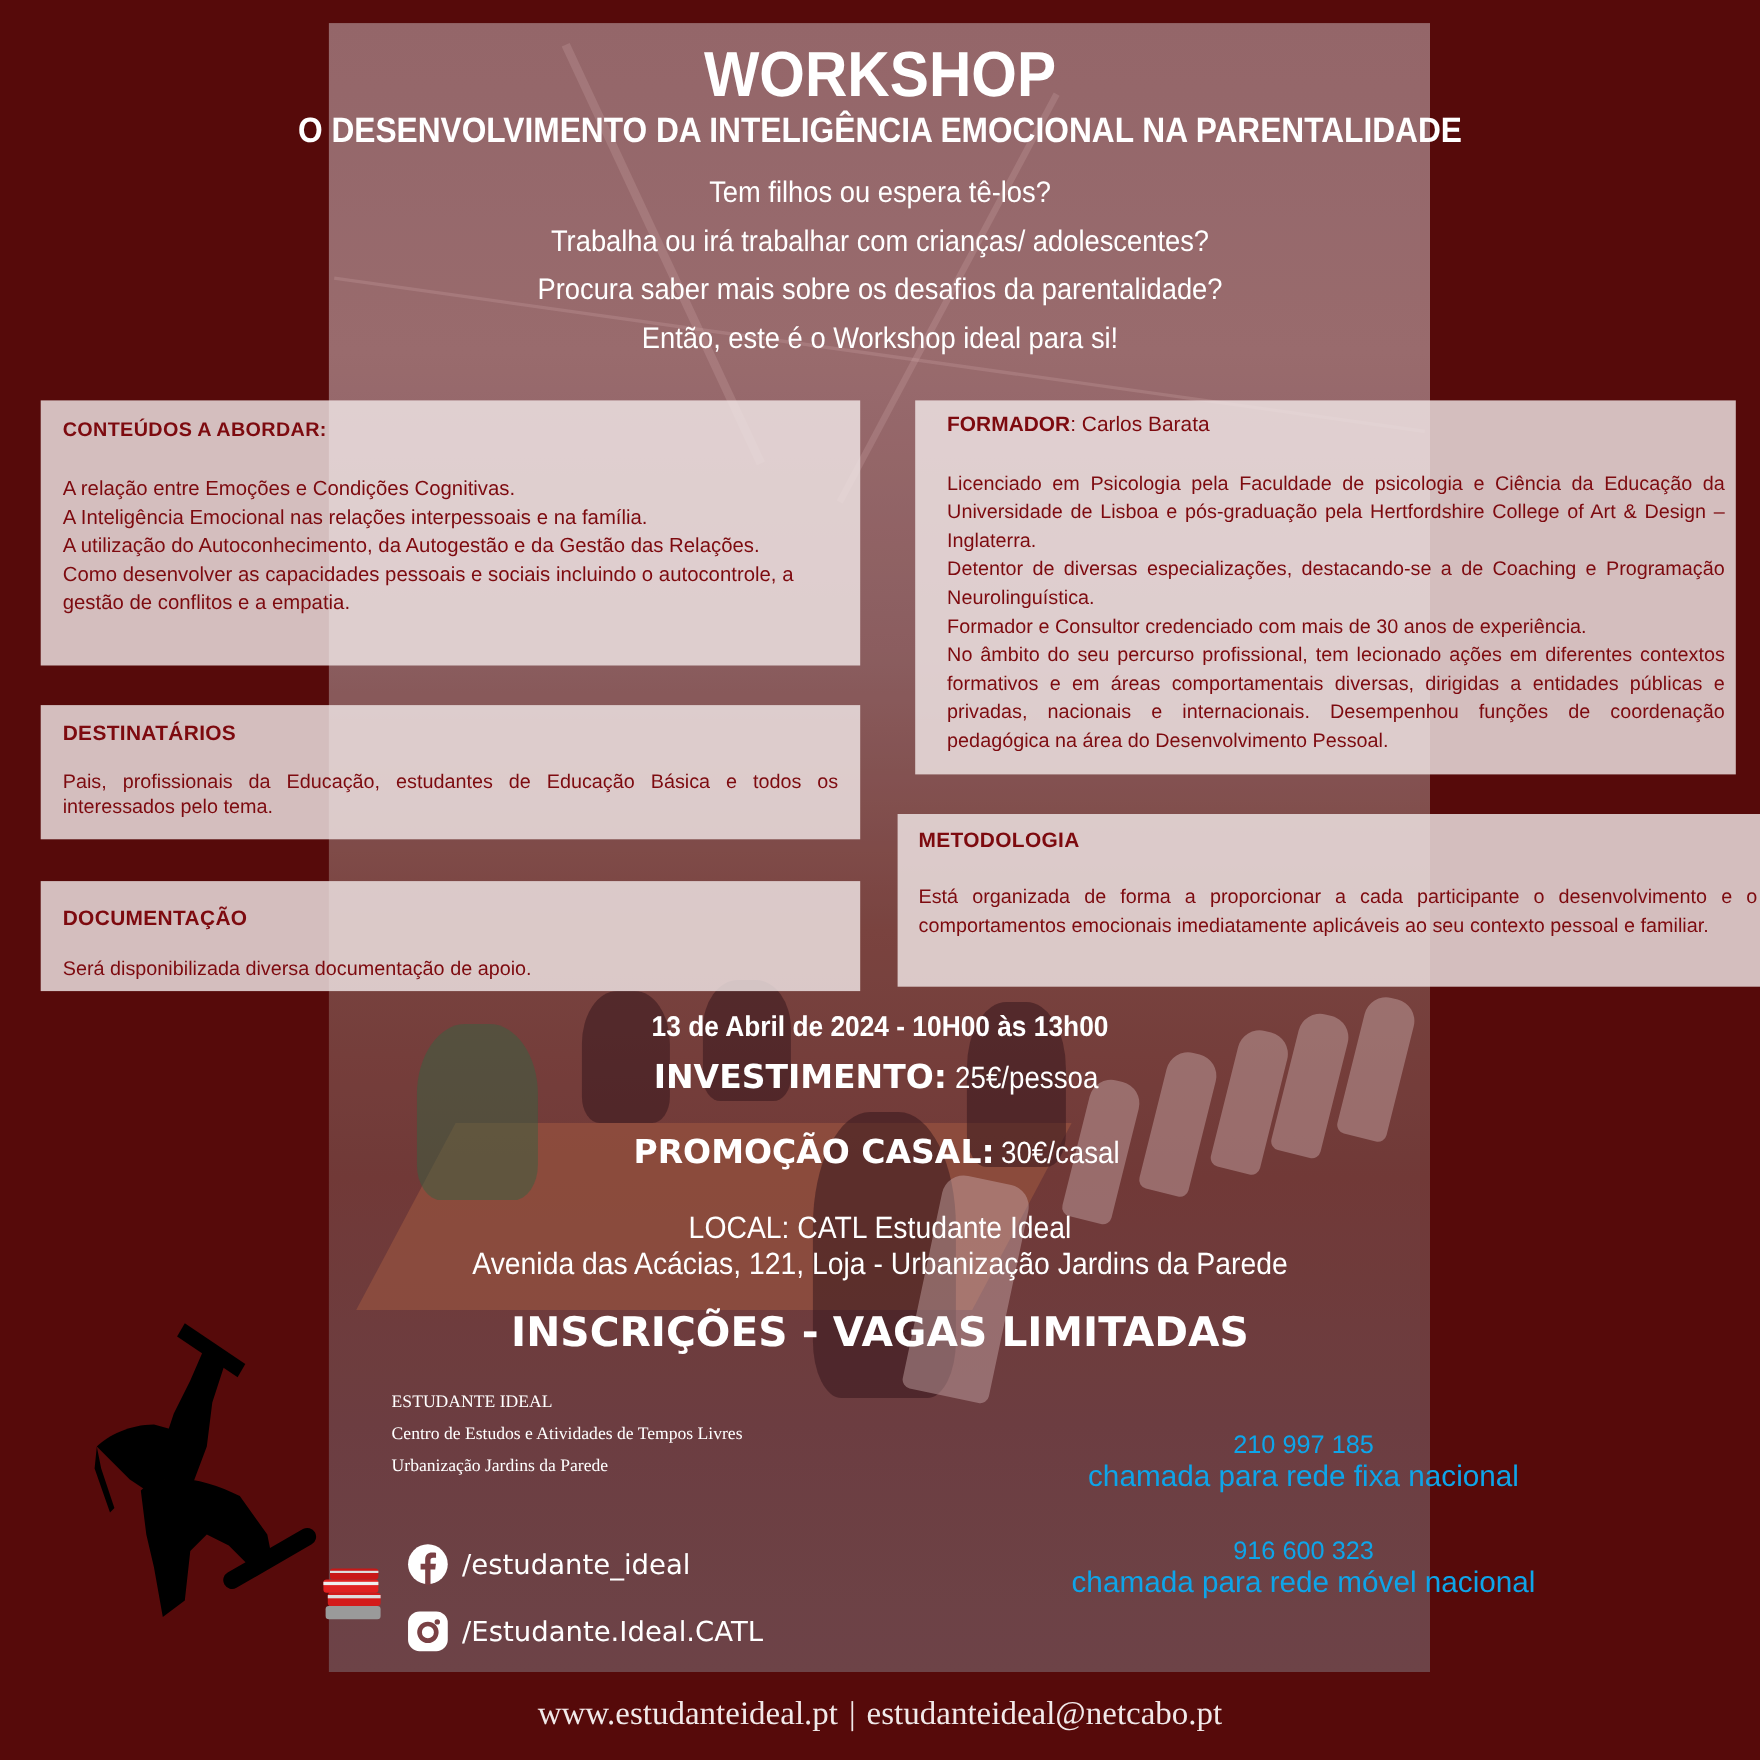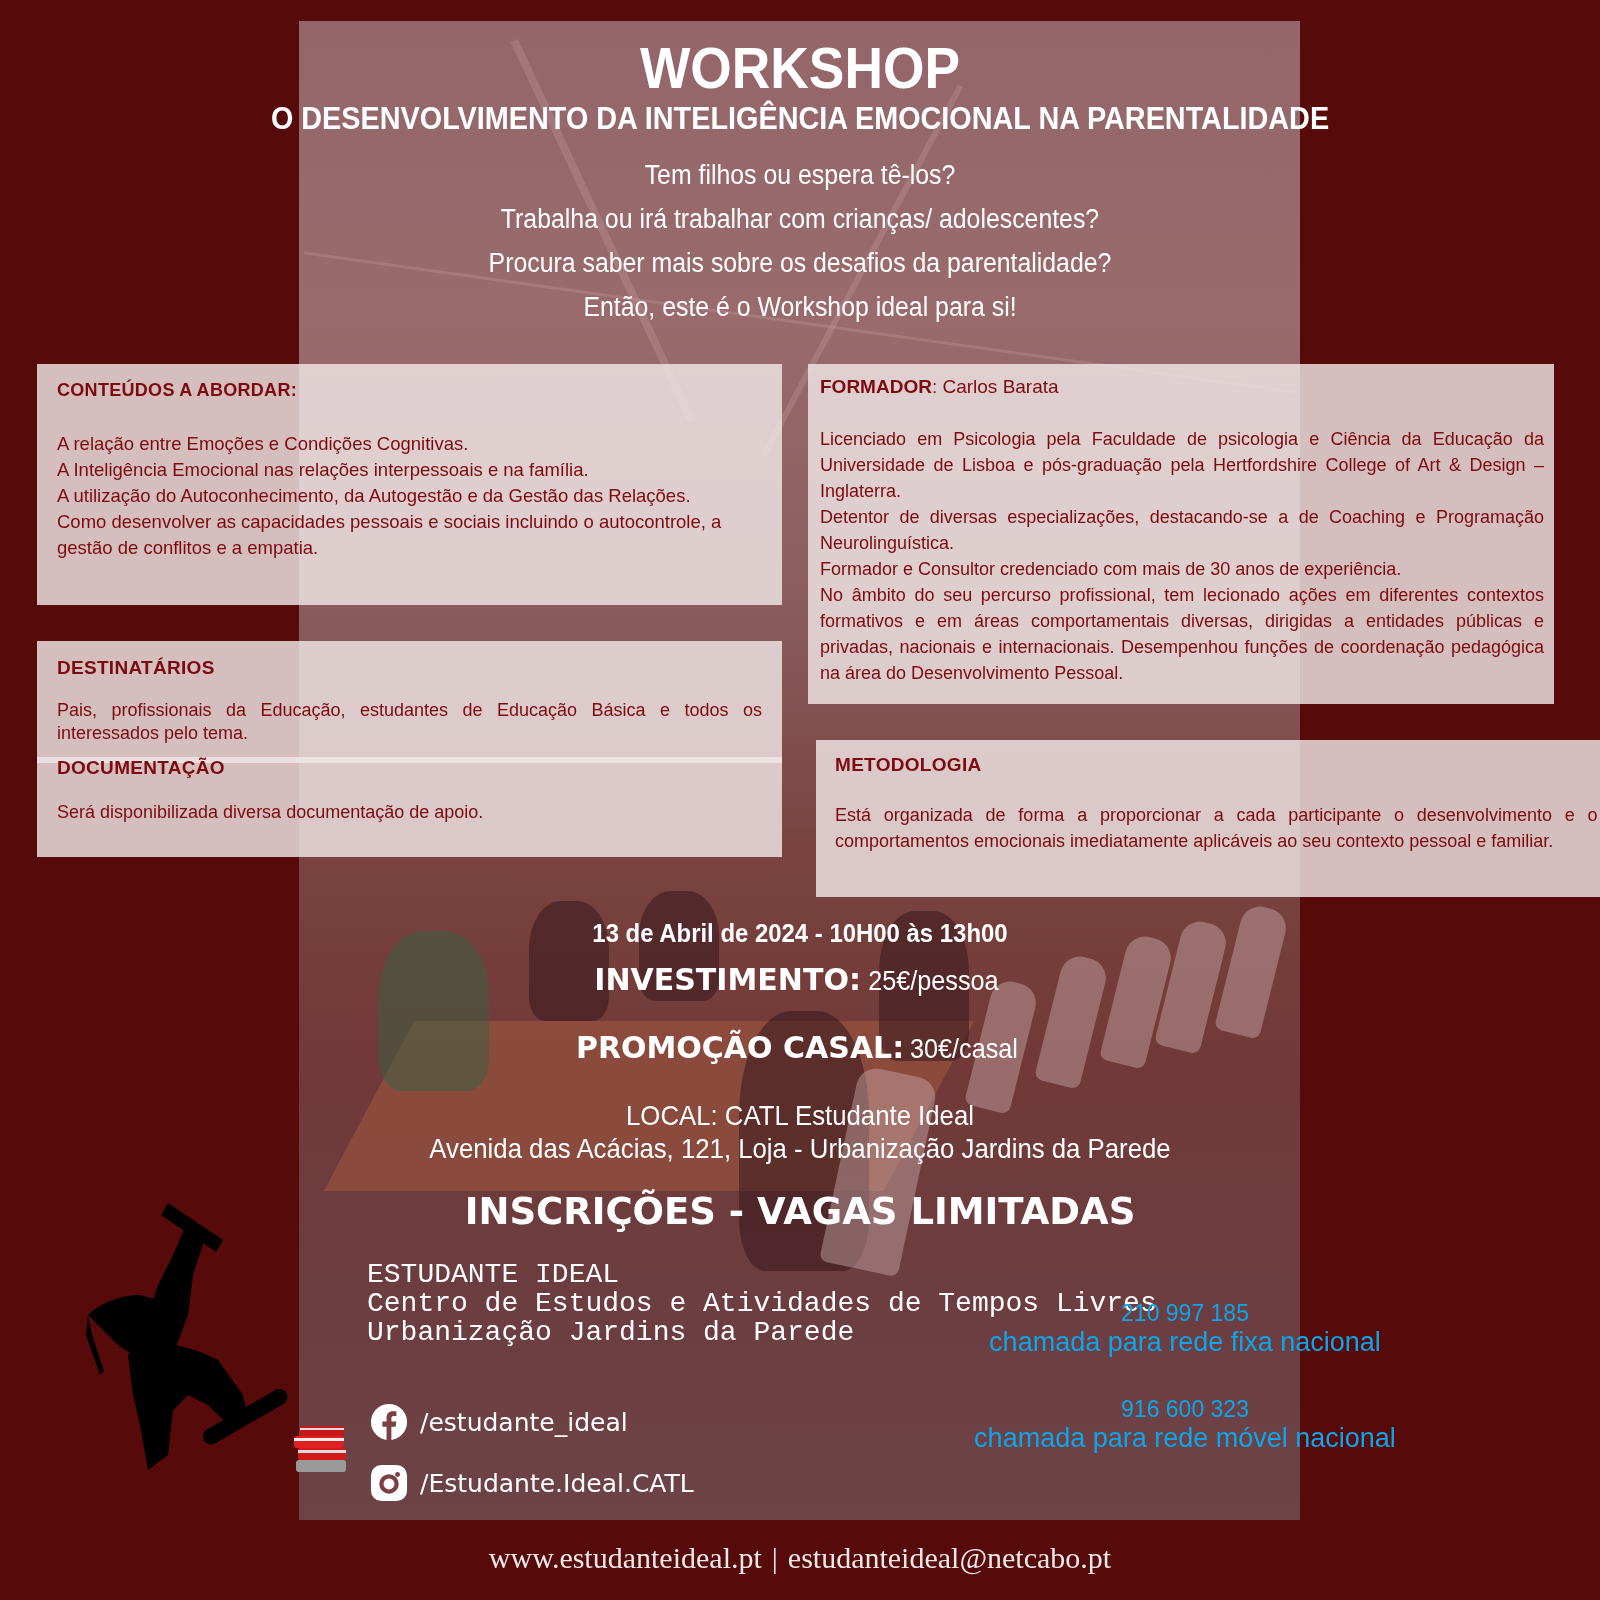--- a/index.html
+++ b/index.html
@@ -56,40 +56,40 @@
   .card .justify { text-align: justify; }
 
   .card-conteudos { left: 37px; top: 364px; width: 745px; height: 241px; padding: 16px 20px; }
   .card-conteudos h3 { font-size: 18px; margin-bottom: 30px; }
   .card-conteudos p { font-size: 18.5px; line-height: 26px; }
 
   .card-destinatarios { left: 37px; top: 641px; width: 745px; height: 122px; padding: 16px 20px; }
   .card-destinatarios h3 { margin-bottom: 20px; }
   .card-destinatarios p { line-height: 23px; }
 
-  .card-documentacao { left: 37px; top: 757px; width: 745px; height: 100px; padding: 0 20px; }
+  .card-documentacao { left: 37px; top: 801px; width: 745px; height: 100px; padding: 24px 20px; }
   .card-documentacao h3 { margin-bottom: 20px; }
 
-  .card-formador { left: 808px; top: 364px; width: 746px; height: 340px; padding: 12px 10px 10px 12px; }
+  .card-formador { left: 832px; top: 364px; width: 746px; height: 340px; padding: 12px 10px 10px 29px; }
   .card-formador .head { font-size: 19px; margin-bottom: 28px; }
   .card-formador .head b { font-weight: bold; }
   .card-formador p { font-size: 18px; line-height: 26px; }
 
   .card-metodologia { left: 816px; top: 740px; width: 900px; height: 157px; padding: 14px 28px 10px 19px; }
   .card-metodologia h3 { margin-bottom: 26px; }
 
   .date-line { top: 918px; font-size: 26px; font-weight: bold; font-family: "Liberation Sans", sans-serif; transform: scaleX(0.92); }
   .price-line { font-size: 30px; font-family: "Liberation Sans", sans-serif; }
   .price-line b { font-family: "DejaVu Sans", sans-serif; font-weight: bold; font-size: 30px; }
   .price-line .val { font-size: 28px; transform: scaleX(0.9); display: inline-block; }
 
   .local-line { font-size: 28px; font-family: "Liberation Sans", sans-serif; transform: scaleX(0.92); }
   .inscricoes { top: 1190px; font-size: 37px; font-weight: bold; font-family: "DejaVu Sans", sans-serif; }
 
-  .org-block { position: absolute; left: 367px; top: 1260px; font-size: 28px; line-height: 29px; font-family: Liberation Mono, monospace; }
+  .org-block { position: absolute; left: 356px; top: 1260px; font-size: 16px; line-height: 29px; font-family: Liberation Serif, serif; }
 
   .social { position: absolute; left: 370px; display: flex; align-items: center; gap: 12px; font-size: 25px; font-family: "DejaVu Sans", sans-serif; }
   .social .ico { width: 38px; height: 38px; display: inline-block; }
 
   .phones { position: absolute; left: 950px; width: 470px; text-align: center; font-family: Liberation Sans, sans-serif; color: #0ea5e9; }
   .phones .num { font-size: 23px; }
   .phones .desc { font-size: 27px; }
 
   .footer { position: absolute; top: 1541px; left: 0; width: 1600px; text-align: center; font-family: "Liberation Serif", serif; font-size: 30px; color: #f1e9e9; }
   .footer .sep { margin: 0 10px; }

